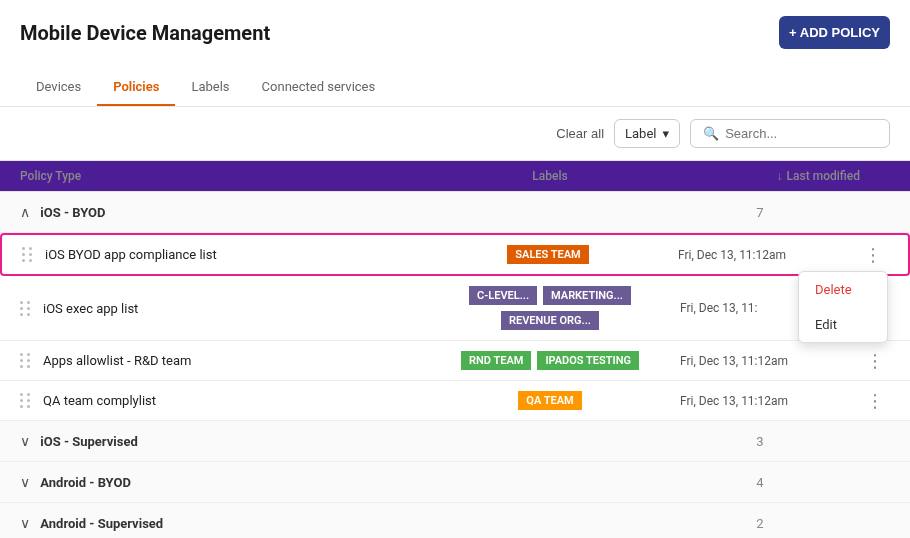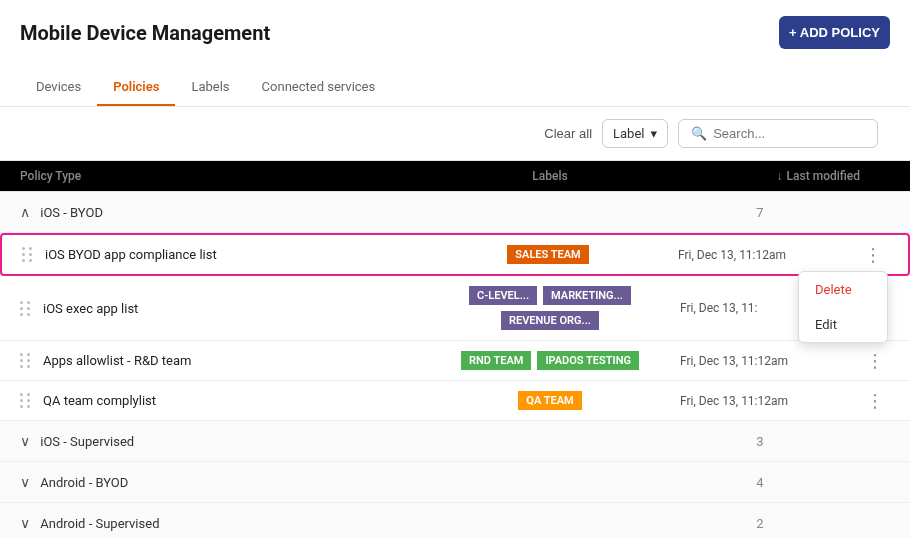--- a/index.html
+++ b/index.html
@@ -5,35 +5,35 @@
     * { box-sizing: border-box; margin: 0; padding: 0; }
     body { font-family: -apple-system, BlinkMacSystemFont, 'Segoe UI', Roboto, sans-serif; background: #f5f5f5; font-size: 13px; color: #333; width: 910px; height: 538px; overflow: hidden; }
     .app-container { width: 910px; height: 538px; background: #fff; display: flex; flex-direction: column; }
     .header { padding: 16px 20px 0; border-bottom: 1px solid #e5e5e5; }
     .header-top { display: flex; align-items: center; justify-content: space-between; margin-bottom: 20px; }
     .app-title { font-size: 20px; font-weight: 700; color: #1a1a1a; }
     .add-policy-btn { background: #2c3e8c; color: #fff; border: none; border-radius: 6px; padding: 9px 10px; font-size: 13px; font-weight: 600; cursor: pointer; display: flex; align-items: center; gap: 6px; }
     .nav-tabs { display: flex; gap: 0; align-items: center; }
     .nav-tab { padding: 10px 16px; font-size: 13px; color: #666; cursor: pointer; border-bottom: 2px solid transparent; text-decoration: none; }
     .nav-tab.active { color: #e05c00; border-bottom: 2px solid #e05c00; font-weight: 600; }
-    .toolbar { display: flex; align-items: center; gap: 10px; padding: 12px 32px; border-bottom: 1px solid #e5e5e5; }
+    .toolbar { display: flex; align-items: center; gap: 10px; padding: 12px 20px; border-bottom: 1px solid #e5e5e5; }
     .toolbar-spacer { flex: 1; }
     .clear-all-btn { background: none; border: none; color: #555; font-size: 13px; cursor: pointer; }
     .label-dropdown { border: 1px solid #ccc; border-radius: 6px; padding: 6px 10px; font-size: 13px; cursor: pointer; display: flex; align-items: center; gap: 6px; background: #fff; }
     .search-box { border: 1px solid #ccc; border-radius: 6px; padding: 6px 12px; font-size: 13px; width: 200px; display: flex; align-items: center; gap: 6px; background: #fff; }
     .search-box input { border: none; outline: none; font-size: 13px; width: 160px; }
-    .table-header { display: flex; align-items: center; padding: 8px 20px; border-bottom: 1px solid #e5e5e5; background: #000000; }
+    .table-header { display: flex; align-items: center; padding: 8px 20px; border-bottom: 1px solid #e5e5e5; background: #4c1d95; }
     .col-policy { flex: 1; font-size: 12px; color: #888; font-weight: 500; }
     .col-labels { width: 260px; font-size: 12px; color: #888; font-weight: 500; text-align: center; }
     .col-modified { width: 180px; font-size: 12px; color: #888; font-weight: 500; text-align: right; display: flex; align-items: center; gap: 4px; justify-content: flex-end; }
     .col-actions { width: 30px; }
     .table-body { flex: 1; overflow-y: auto; }
     .group-row { display: flex; align-items: center; padding: 12px 20px; background: #fafafa; border-bottom: 1px solid #eee; cursor: pointer; }
     .group-icon { margin-right: 10px; color: #555; font-size: 14px; }
-    .group-name { font-weight: 400; font-size: 13px; flex: 1; }
+    .group-name { font-weight: 700; font-size: 13px; flex: 1; }
     .group-count { color: #888; font-size: 13px; width: 260px; text-align: center; }
     .policy-row { display: flex; align-items: center; padding: 10px 20px; border-bottom: 1px solid #eee; background: #fff; position: relative; }
     .policy-row.highlighted { border: 2px solid #e91e8c; background: #fff; border-radius: 4px; }
     .drag-handle { color: #bbb; margin-right: 12px; cursor: grab; font-size: 16px; display: grid; grid-template-columns: repeat(2, 4px); gap: 3px; }
     .drag-dot { width: 3px; height: 3px; background: #bbb; border-radius: 50%; }
     .policy-name { flex: 1; font-size: 13px; color: #222; }
     .label-tags { width: 260px; display: flex; gap: 6px; justify-content: center; align-items: center; flex-wrap: wrap; }
     .tag { padding: 3px 8px; border-radius: 0; font-size: 11px; font-weight: 600; color: #fff; }
     .tag-sales { background: #e05c00; }
     .tag-clevel { background: #6b5b95; }

